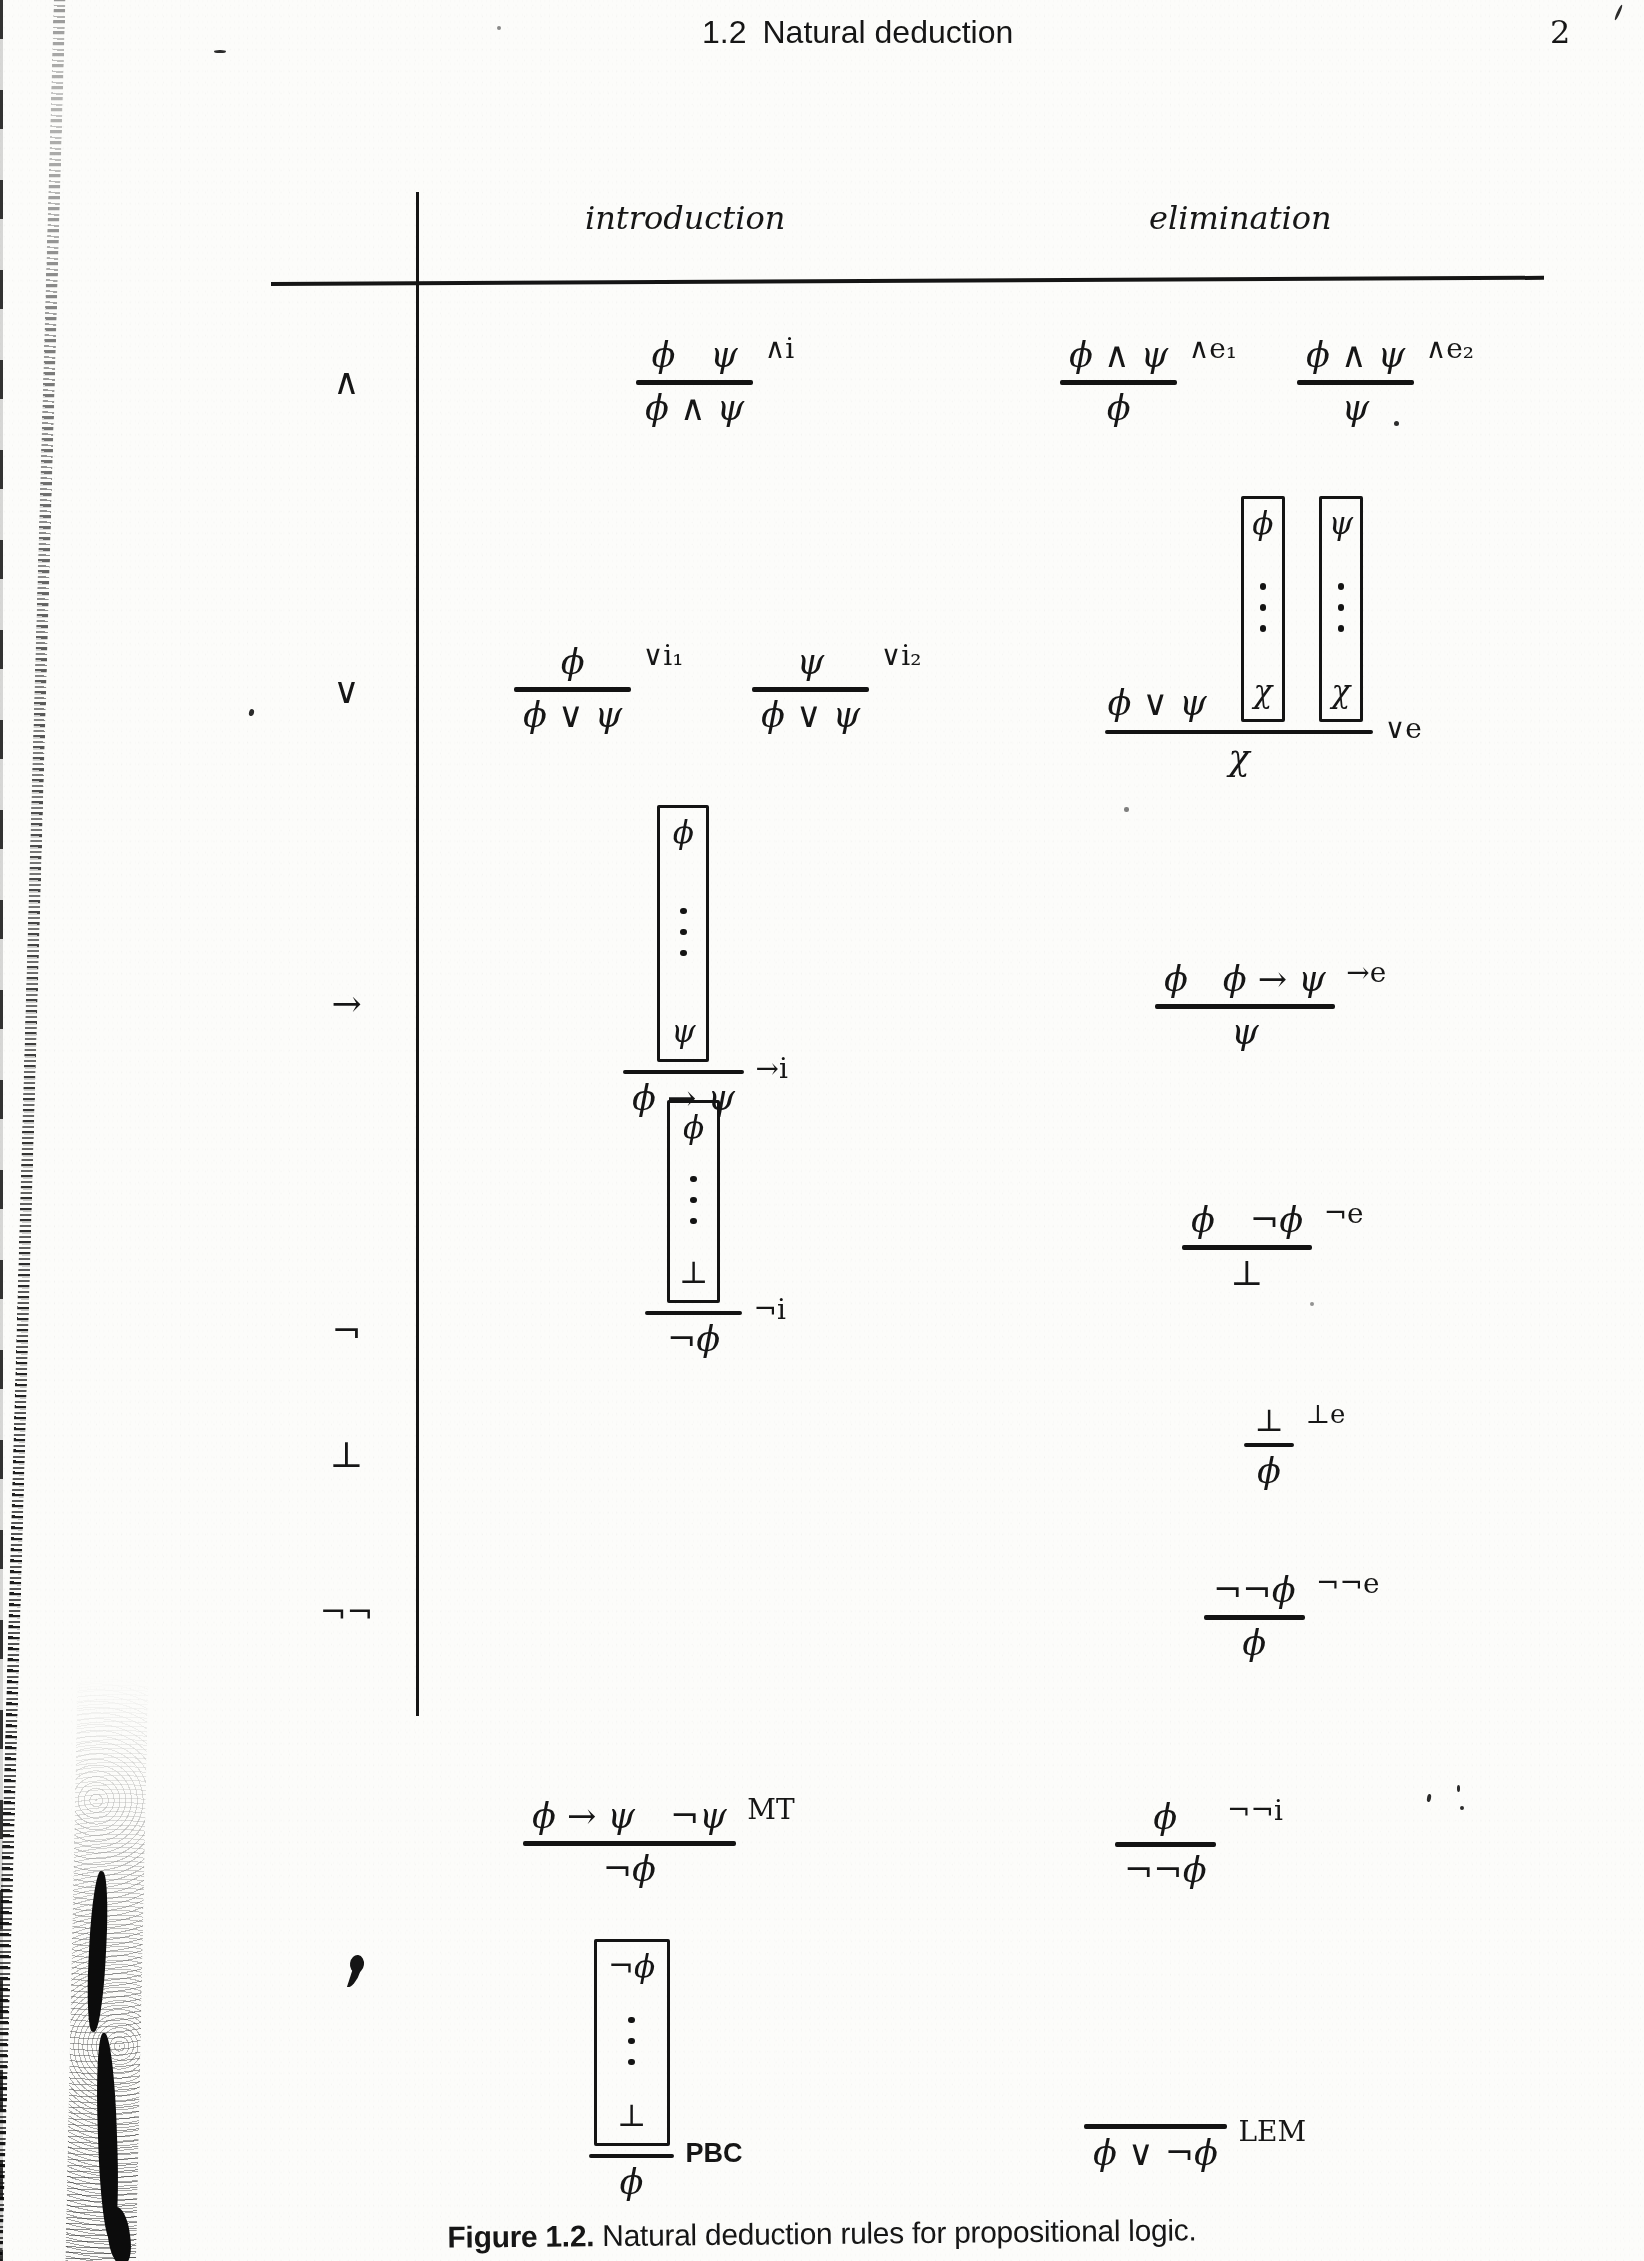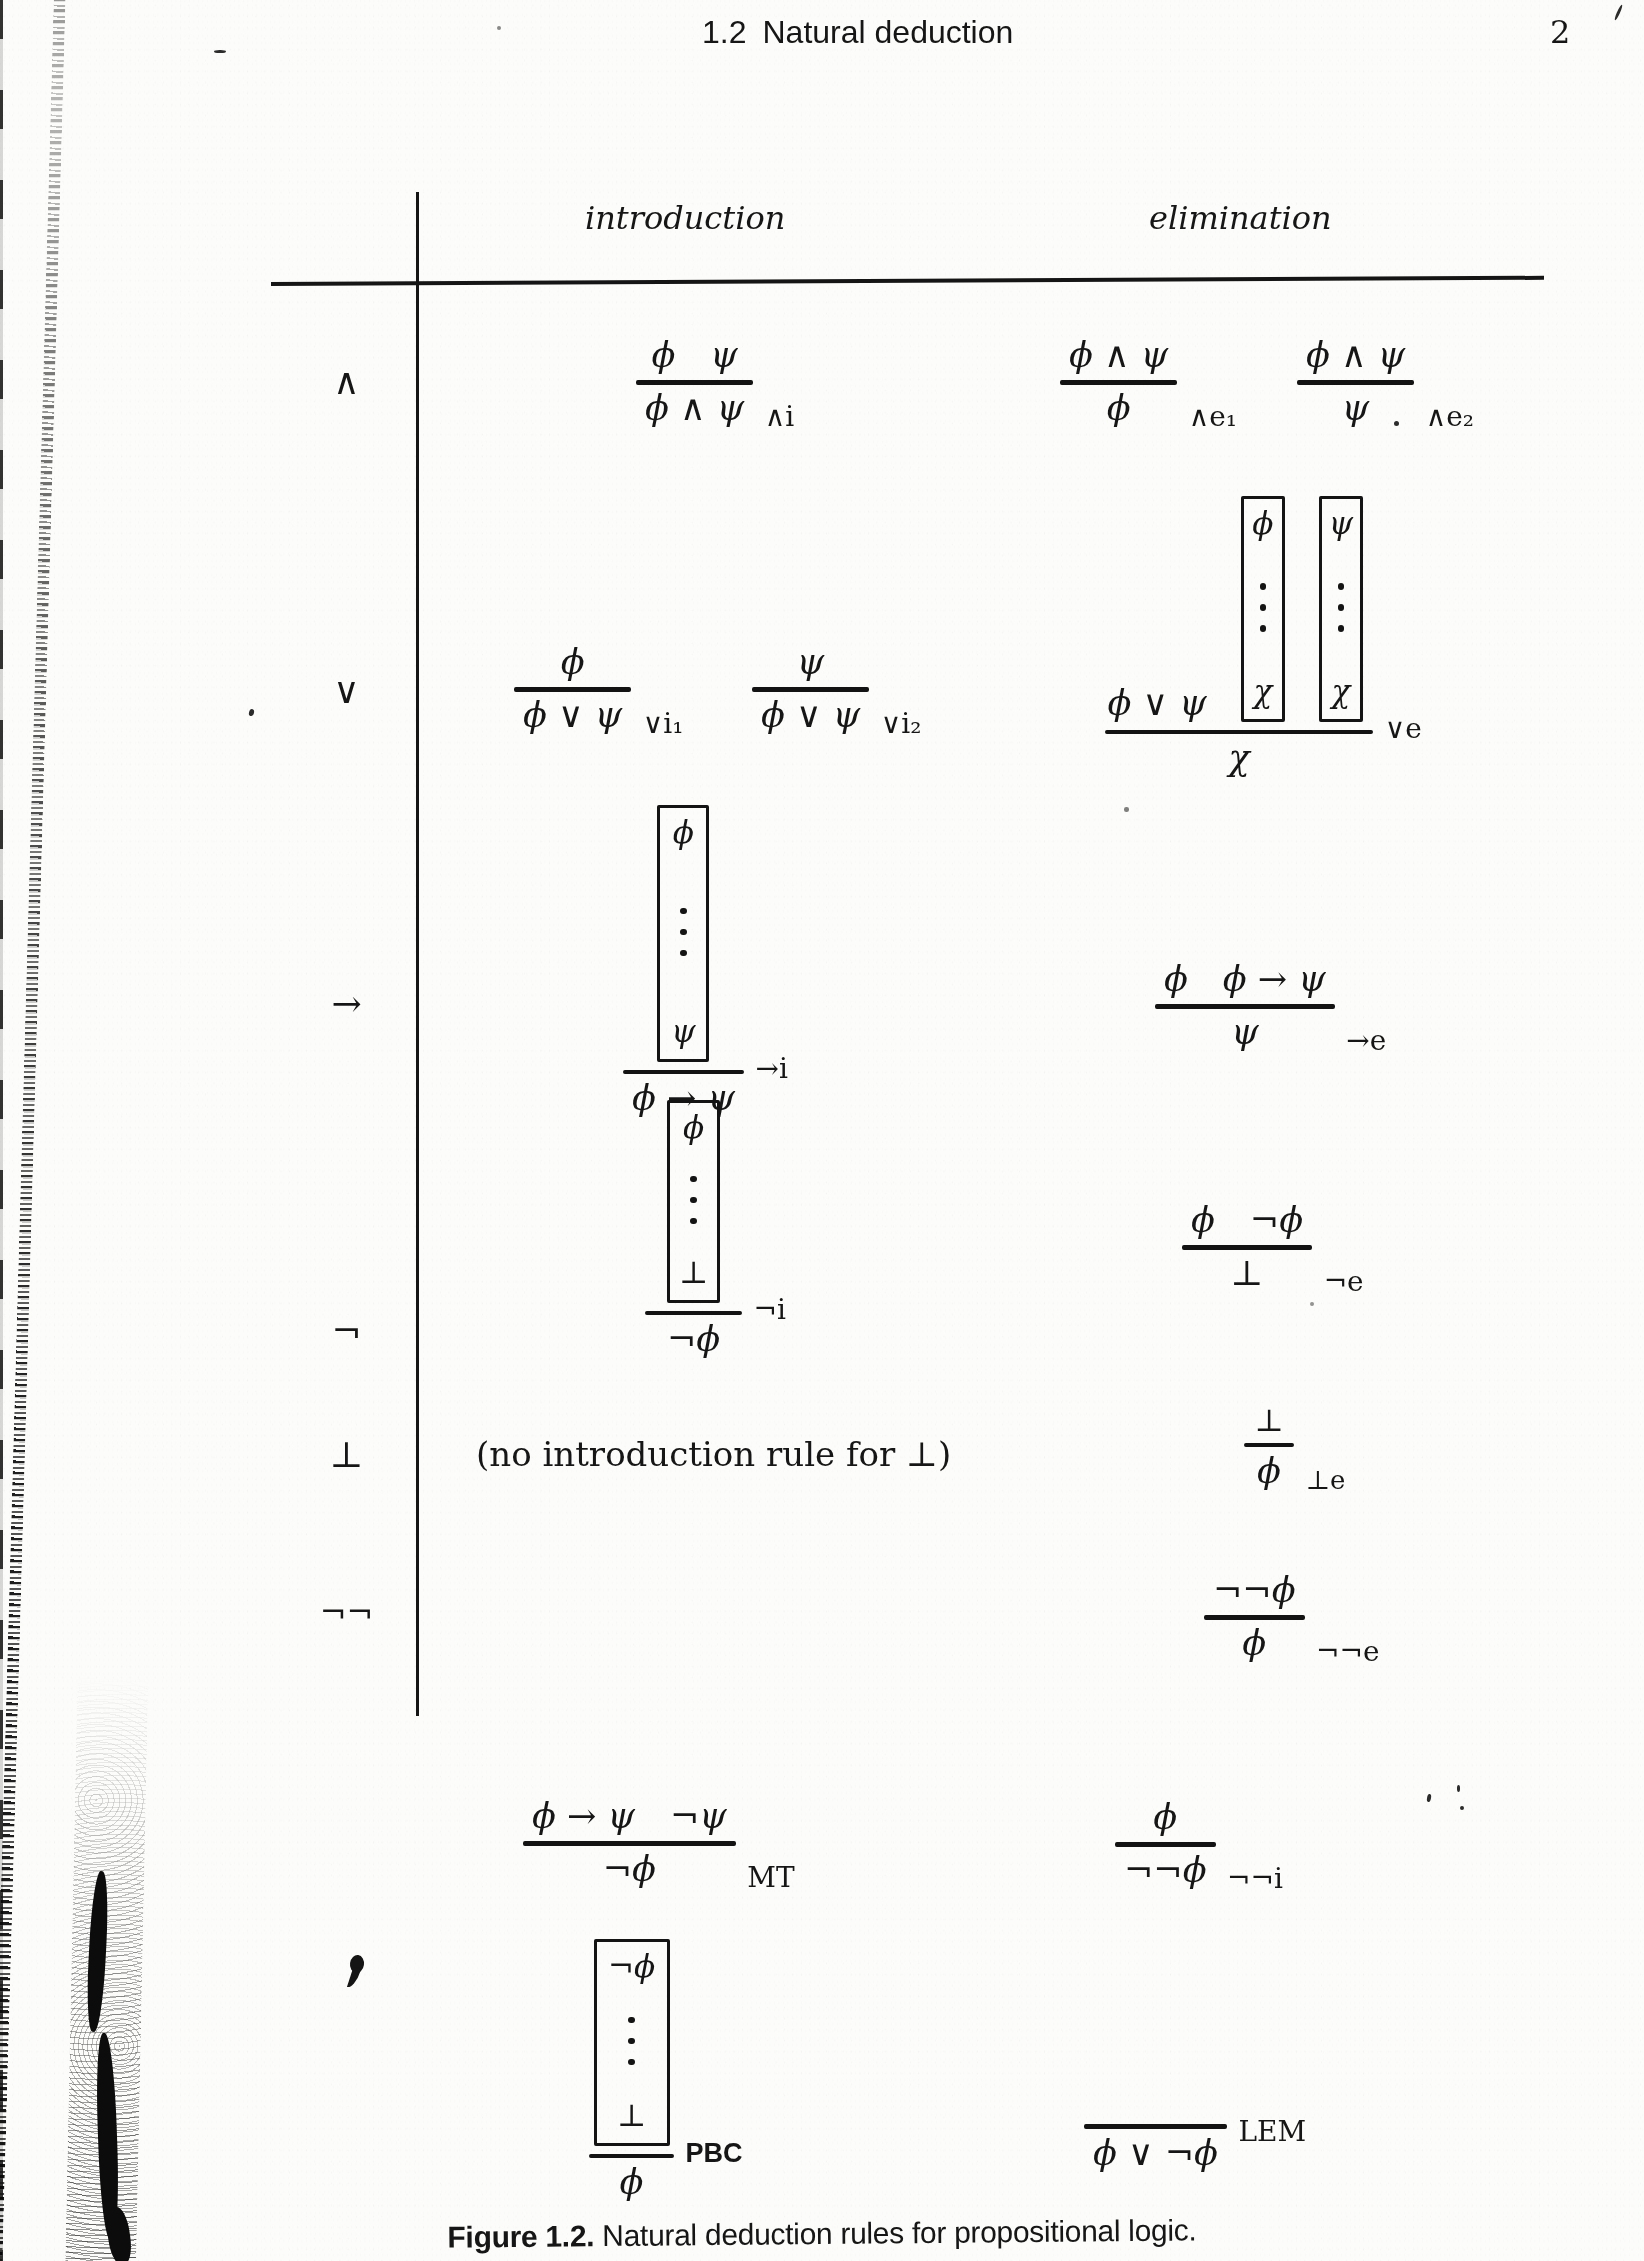--- a/index.html
+++ b/index.html
@@ -15,21 +15,21 @@
     background-position: 0 0, 2.6px 4.5px;
   }
   .abs { position:absolute; }
   .sans { font-family:"Liberation Sans","DejaVu Sans",sans-serif; }
   .ital { font-style:italic; }
   .math { font-family:"DejaVu Serif",serif; font-style:italic; }
   .center { text-align:left; }
   .nowrap { white-space:nowrap; }
 
   
-  .rule { position:absolute; display:flex; align-items:flex-end; }
+  .rule { position:absolute; display:flex; align-items:flex-start; }
   .rule.boxrule { align-items:flex-end; }
   .frac { display:flex; flex-direction:column; align-items:center; }
   .num, .den { font-size:35px; line-height:1.08; padding:4.5px 9px; white-space:pre; }
   .bar { align-self:stretch; height:4.5px; background:#131313; border-radius:1.9px; margin:1.3px 0; }
   .rlabel { font-size:28px; font-style:normal; margin-left:11.6px; white-space:nowrap;
             font-family:"DejaVu Serif",serif; }
   .lblow { align-self:flex-end; margin-bottom:37px; }
   .lbltop { align-self:flex-start; margin-top:-7.7px; }
   .abox { border:3.9px solid #141414; border-radius:1.9px;
           display:flex; flex-direction:column; align-items:center;
@@ -214,21 +214,20 @@
   </div>
   <div class="rule" style="left:1182px;top:1197px;">
     <div class="frac">
       <div class="num math">ϕ ¬ϕ</div>
       <div class="bar"></div>
       <div class="den math">⊥</div>
     </div>
     <div class="rlabel">¬e</div>
   </div>
 
-  <div class="abs nowrap" style="left:476px;top:1434px;font-size:34px;">(no introduction rule for ⊥)</div>
   <div class="rule" style="left:1244px;top:1399px;">
     <div class="frac">
       <div class="num math" style="font-size:31px;">⊥</div>
       <div class="bar" style="min-width:50px;"></div>
       <div class="den math">ϕ</div>
     </div>
     <div class="rlabel" style="font-size:26px;">⊥e</div>
   </div>
 
   <div class="rule" style="left:1204px;top:1567px;">

